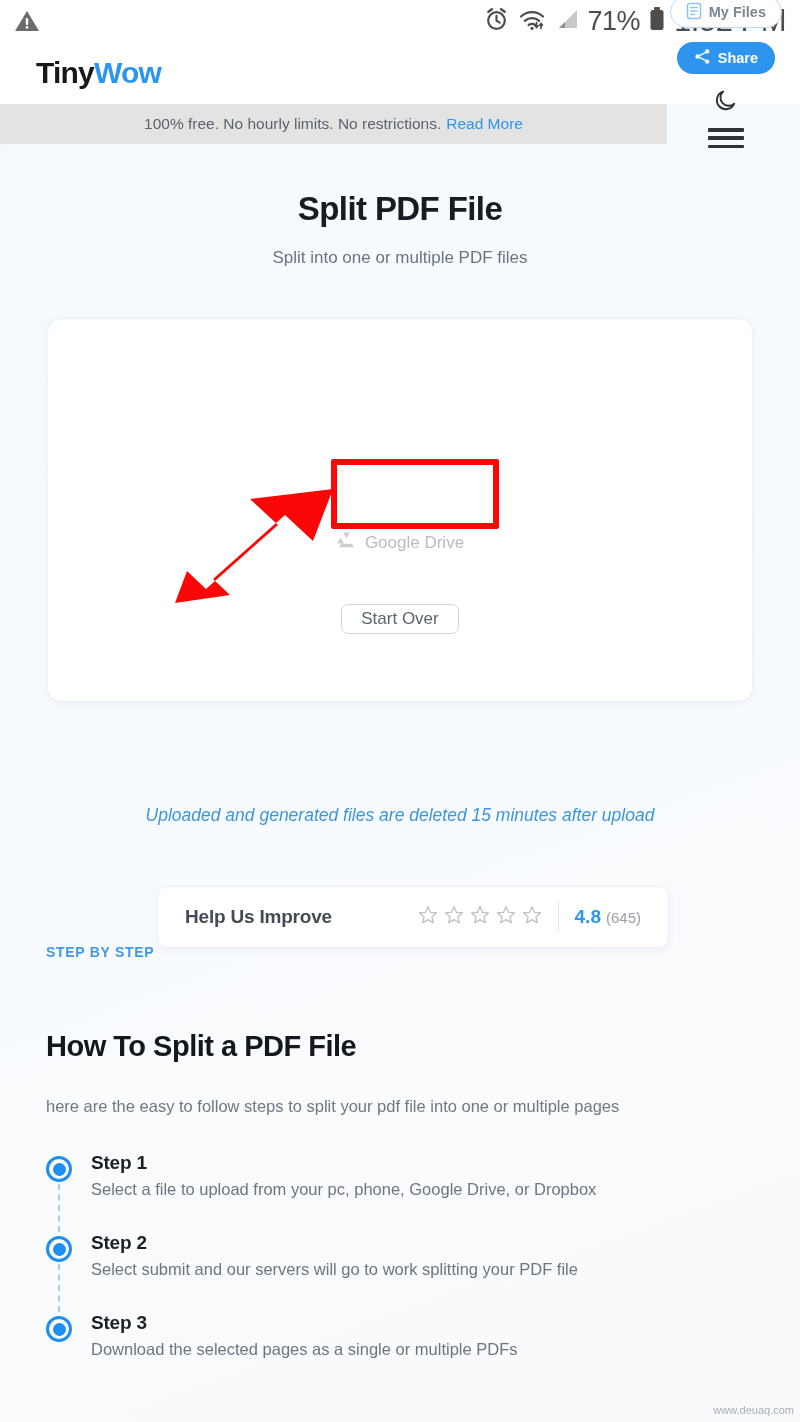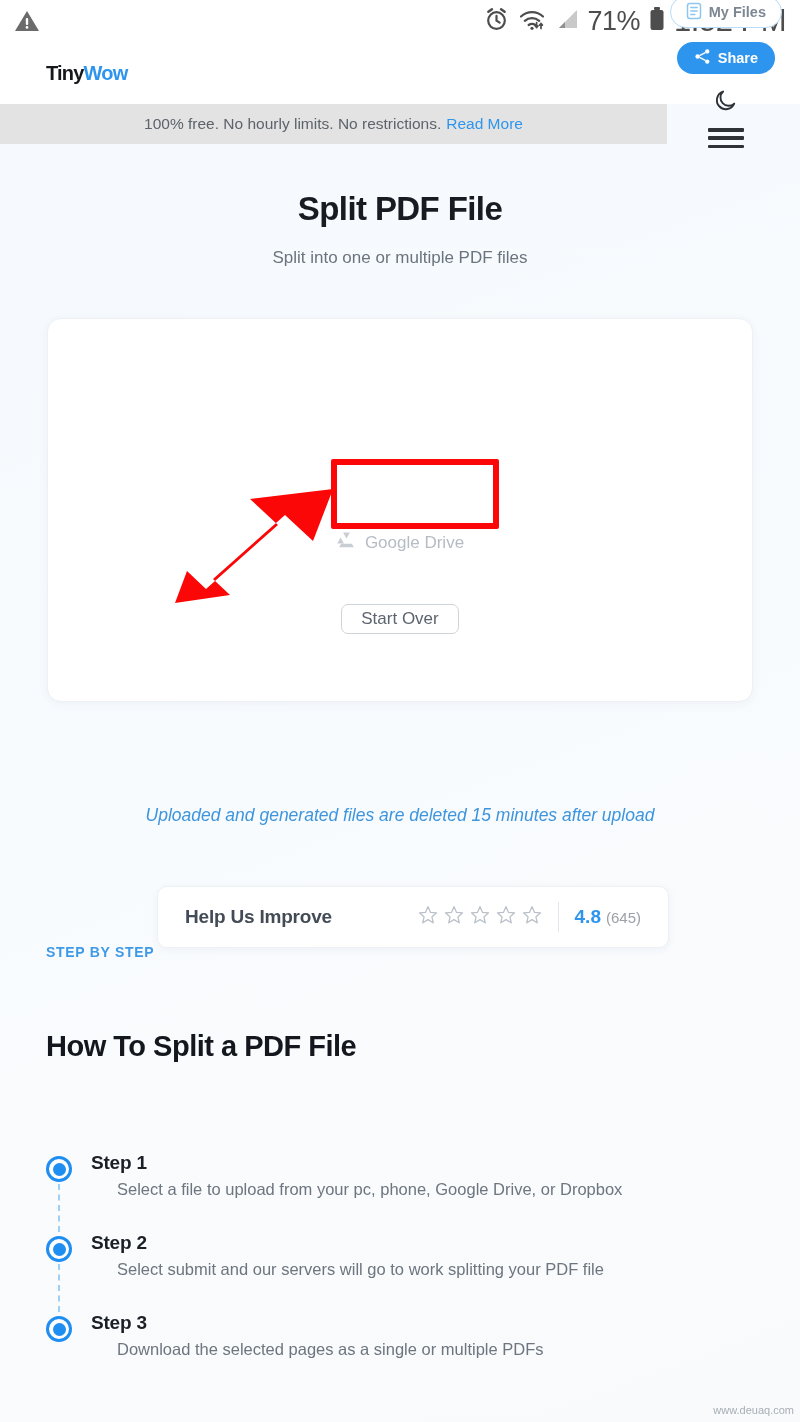--- a/index.html
+++ b/index.html
@@ -34,22 +34,22 @@
     font-size: 31px; font-weight: 400; color: #4d4d4d; letter-spacing: -0.5px;
   }
 
   
   .header {
     position: absolute; top: 42px; left: 0; width: 800px; height: 62px;
     background: #ffffff;
     display: flex; align-items: center;
   }
   .logo {
-    margin-left: 46px;
-    font-size: 20px; font-weight: 700; letter-spacing: -0.8px;
+    margin-left: 36px;
+    font-size: 30px; font-weight: 700; letter-spacing: -0.8px;
     white-space: nowrap;
   }
   .logo .t1 { color: #16181d; }
   .logo .t2 { color: #2e95ee; }
   .header-actions {
     margin-left: auto; margin-right: 18px;
     display: flex; align-items: center; gap: 14px; flex-direction: column;
   }
   .btn-myfiles {
     display: flex; align-items: center; gap: 7px;
@@ -228,21 +228,21 @@
   .step-line {
     position: absolute; left: 12px; top: 32px;
     width: 0; height: 48px;
     border-left: 2px dashed #9fd0f3;
   }
   .step-title {
     font-size: 19px; font-weight: 700; color: #1b1f26; letter-spacing: -0.2px;
     margin-bottom: 6px;
   }
   .step-desc {
-    font-size: 16.5px; color: #6d757f; margin-left: 26px;
+    font-size: 16.5px; color: #6d757f;
   }
 
   
   .watermark {
     position: absolute; right: 6px; bottom: 6px;
     font-size: 11px; color: #a8aeb5;
     font-family: "Liberation Sans", sans-serif;
   }
 </style>
 </head>
@@ -400,20 +400,21 @@
     </div>
     <div class="rating-divider"></div>
     <div class="rating-score">
       <b>4.8</b>
       <span class="cnt">(645)</span>
     </div>
   </div>
 
   <div class="kicker">STEP BY STEP</div>
   <div class="steps-title">How To Split a PDF File</div>
+  <div class="steps-intro">here are the easy to follow steps to split your pdf file into one or multiple pages</div>
 
   <div class="steps">
     <div class="step">
       <div class="bullet">
           <i></i>
         </div>
       <div class="step-line"></div>
       <div class="step-title">Step 1</div>
       <div class="step-desc">Select a file to upload from your pc, phone, Google Drive, or Dropbox</div>
     </div>

